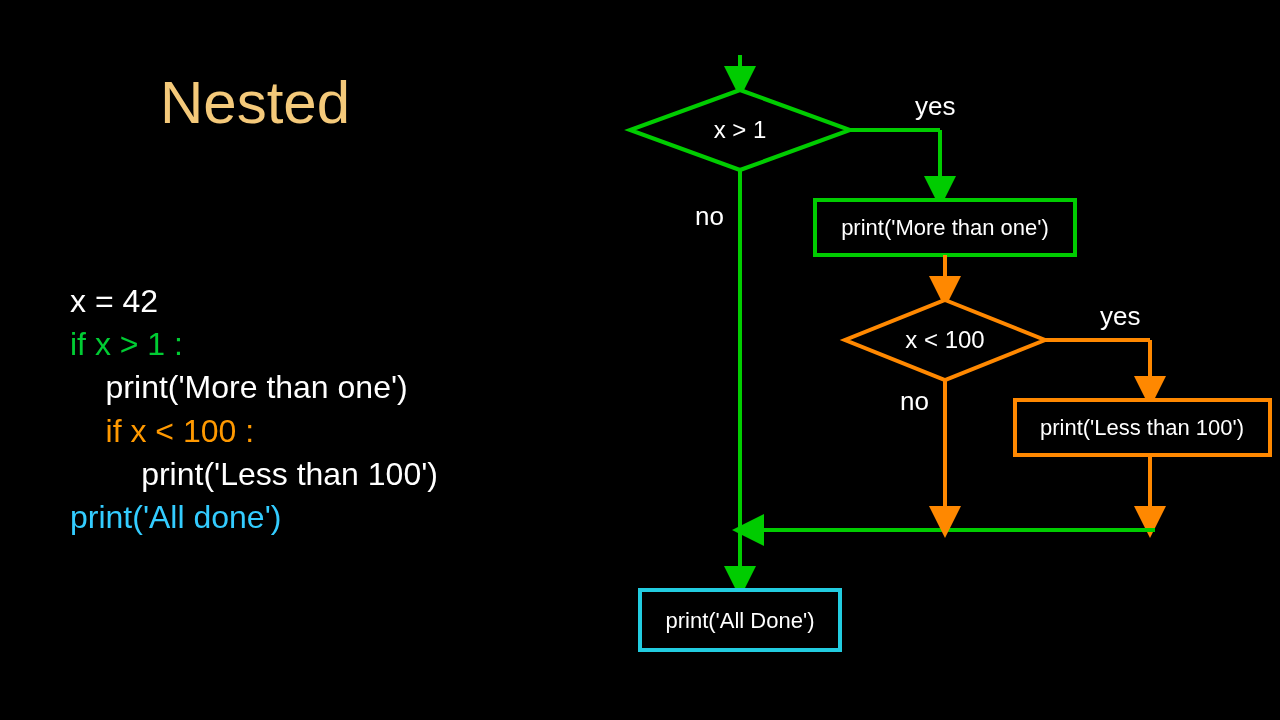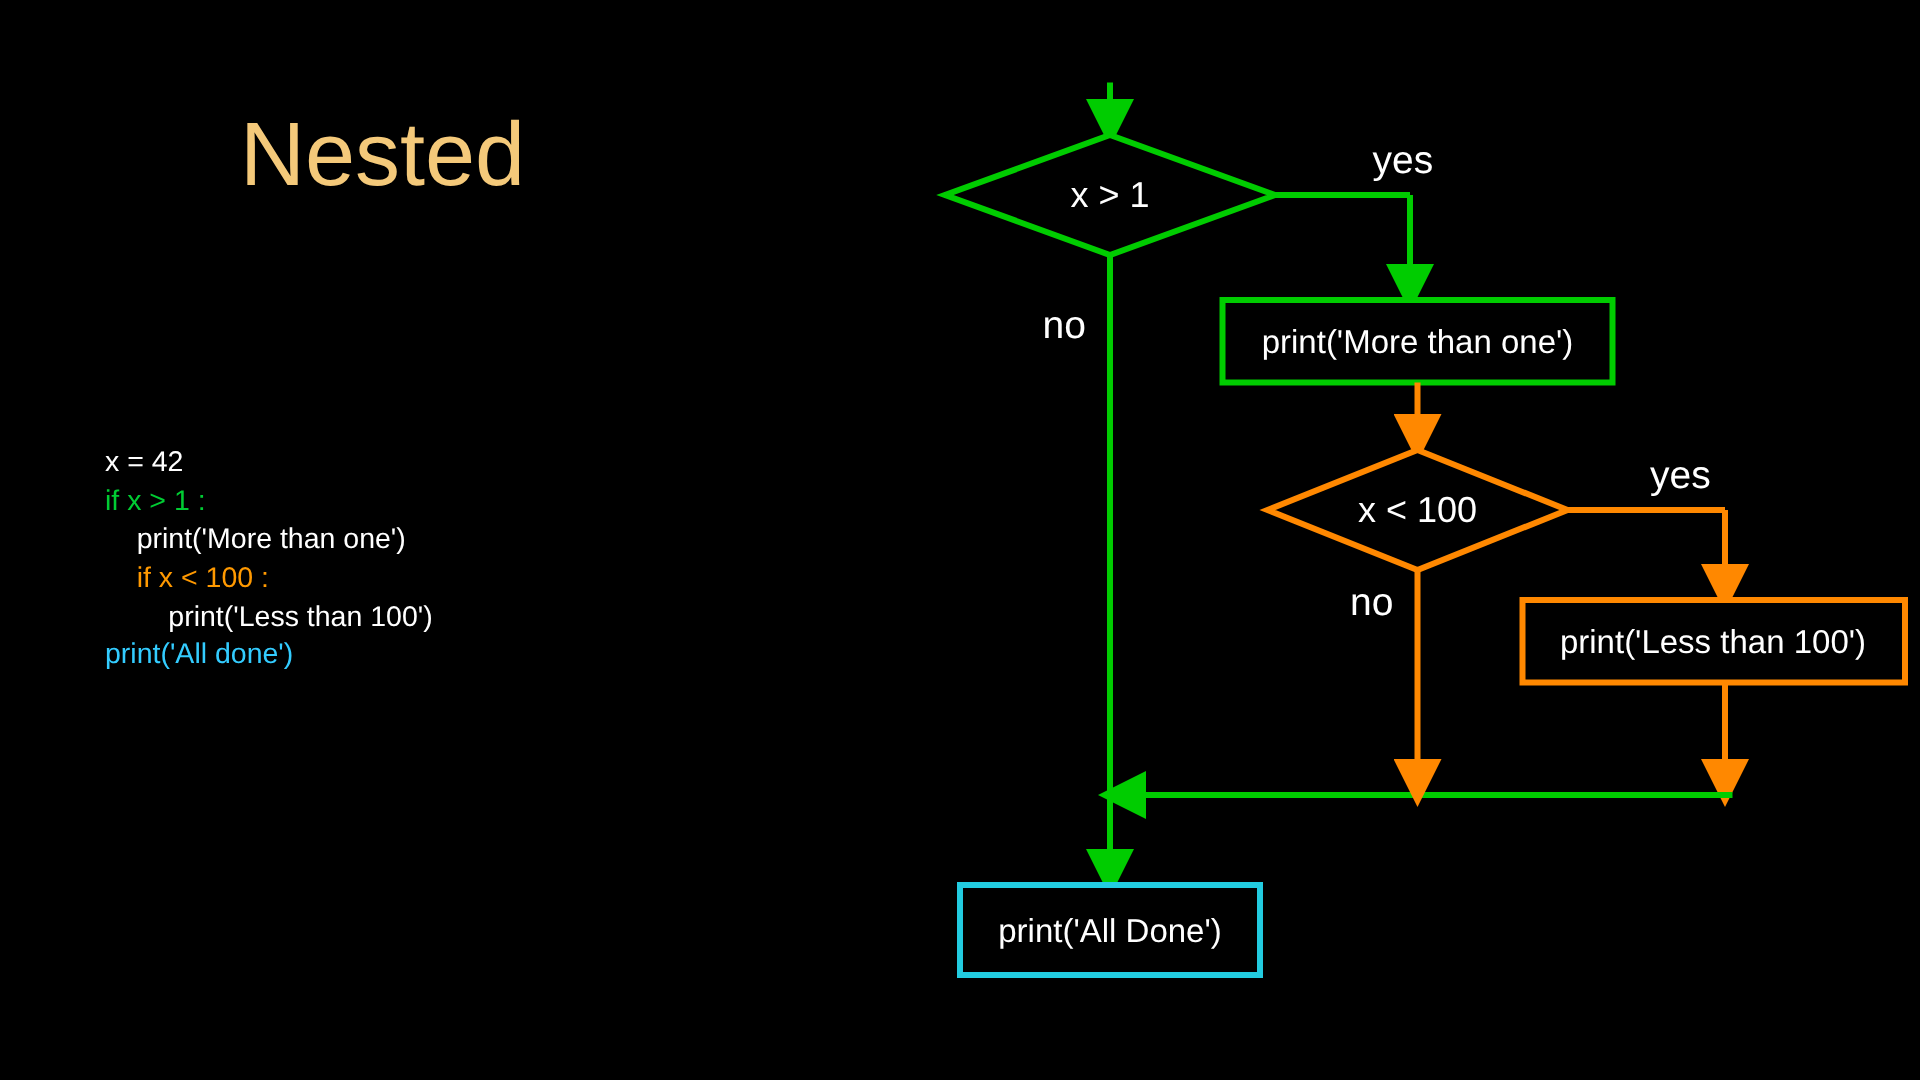--- a/index.html
+++ b/index.html
@@ -18,22 +18,22 @@
     left: 160px;
     top: 70px;
     font-size: 60px;
     color: #f4c97a;
     line-height: 1.1;
     text-align: center;
   }
   .code {
     position: absolute;
     left: 70px;
-    top: 296px;
-    font-size: 19px;
+    top: 280px;
+    font-size: 32px;
     color: #fff;
     line-height: 1.35;
     white-space: pre;
   }
   .c-white { color: #fff; }
   .c-green { color: #00cc33; }
   .c-orange { color: #ff9900; }
   .c-cyan  { color: #33ccff; }
 
   svg { position: absolute; left: 0; top: 0; }

